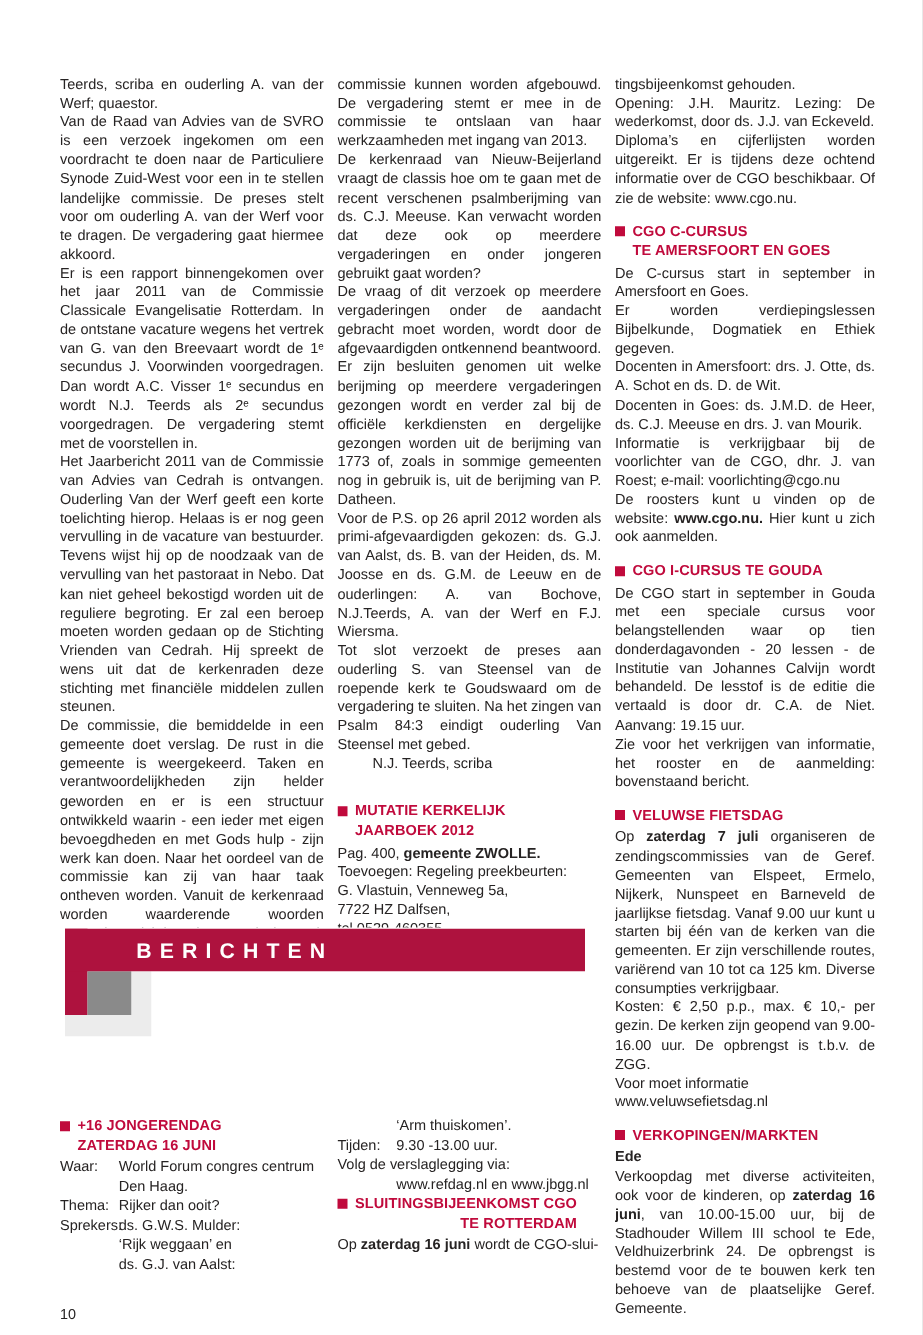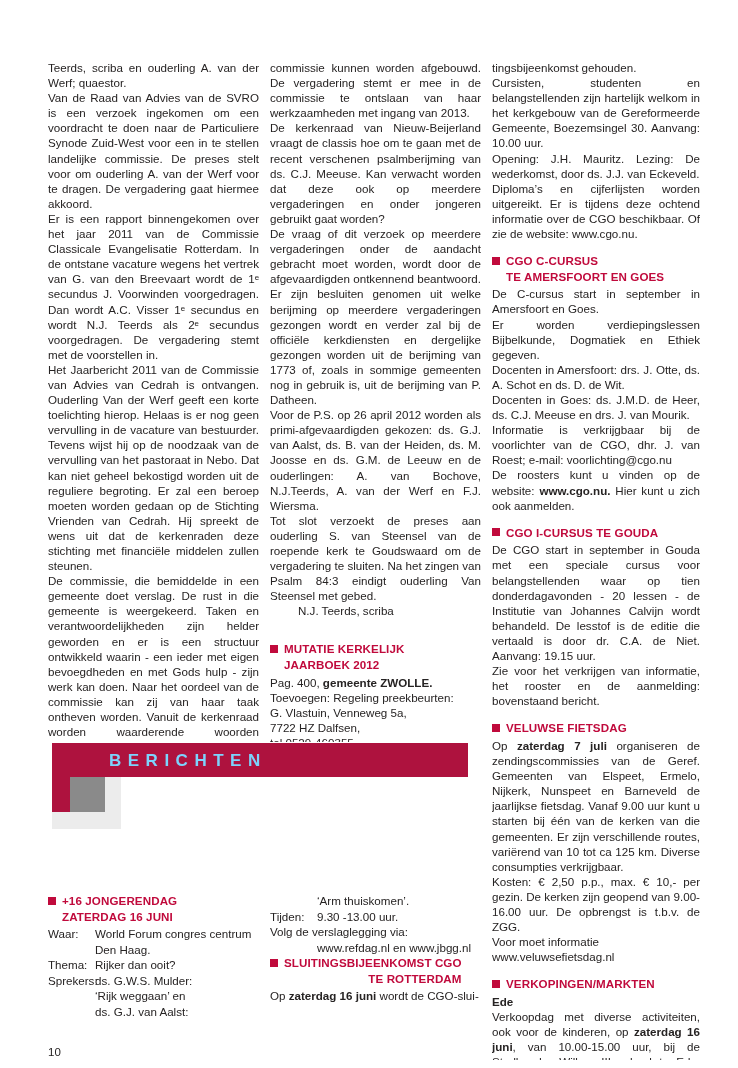--- a/index.html
+++ b/index.html
@@ -20,21 +20,21 @@
   .sec-head{
     display:flex;gap:6px;margin:12px 0 2px;color:#c00a3c;font-weight:bold;
     text-align:left;line-height:15.6px;letter-spacing:0.1px;
   }
   .sec-head .bullet{width:8px;height:8px;background:#c00a3c;margin-top:3.5px;flex:none;}
   .addr{ text-align:left; }
   .sub-bold{font-weight:bold;text-align:left;}
   
   .banner-bar{
     position:absolute;left:52px;top:743px;width:416px;height:34px;
-    background:#ae123e;color:#7dd3fc;font-weight:bold;font-size:17px;
+    background:#ae123e;color:#ffffff;font-weight:bold;font-size:17px;
     letter-spacing:6.5px;line-height:35px;padding-left:57px;box-sizing:border-box;
   }
   .deco-light{position:absolute;left:52px;top:777px;width:69px;height:52px;background:#ececec;}
   .deco-strip{position:absolute;left:52px;top:743px;width:18px;height:69px;background:#ae123e;}
   .deco-dark{position:absolute;left:70px;top:777px;width:35px;height:35px;background:#8a8a8a;}
   
   .bottom{position:absolute;top:893px;font-size:11.6px;line-height:15.5px;text-align:left;}
   .bottom-left{left:48px;width:214px;}
   .bottom-mid{left:270px;width:214px;}
   .bottom .sec-head{margin:0 0 2px;}
@@ -77,21 +77,20 @@
     <p class="addr"><span>Pag. 400, </span><b>gemeente ZWOLLE.</b></p>
     <p class="addr">Toevoegen: Regeling preekbeurten:</p>
     <p class="addr">G. Vlastuin, Venneweg 5a,</p>
     <p class="addr">7722 HZ Dalfsen,</p>
     <p class="addr">tel.0529-460355,</p>
 
   </div>
 
   <div class="col col-3">
     <p>tingsbijeenkomst gehouden.</p>
-    <p>Cursisten, studenten en belangstellenden zijn hartelijk welkom in het kerkgebouw van de Gereformeerde Gemeente, Boezemsingel 30. Aanvang: 10.00 uur.</p>
     <p>Opening: J.H. Mauritz. Lezing: De wederkomst, door ds. J.J. van Eckeveld.</p>
     <p>Diploma’s en cijferlijsten worden uitgereikt. Er is tijdens deze ochtend informatie over de CGO beschikbaar. Of zie de website: www.cgo.nu.</p>
 
     <div class="sec-head">
       <span class="bullet"></span>
       <span>
         <span>CGO C-CURSUS</span><br>
         <span>TE AMERSFOORT EN GOES</span>
       </span>
     </div>

